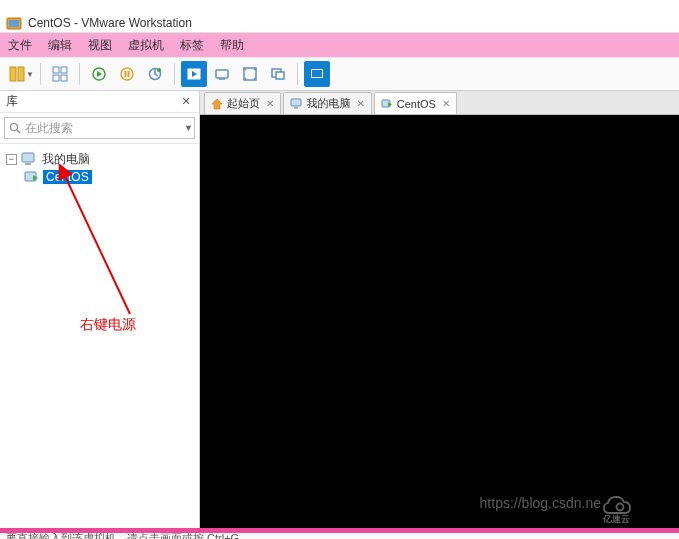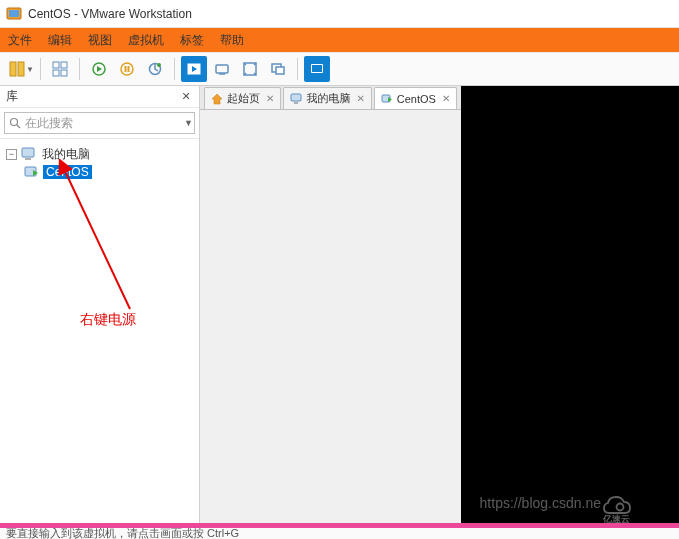--- a/index.html
+++ b/index.html
@@ -1,24 +1,24 @@
 <!DOCTYPE html>
 <html><head>
   <meta charset="utf-8">
   <style>
     * { box-sizing: border-box; margin: 0; padding: 0; font-family: "Microsoft YaHei", "Segoe UI", Tahoma, sans-serif; }
     body { width: 679px; height: 539px; overflow: hidden; background: #fff; position: relative; }
 
     
-    .titlebar { height: 28px; background: #fff; border-bottom: 1px solid #e0e0e0; display: flex; align-items: center; padding: 8px 6px; gap: 6px; }
+    .titlebar { height: 28px; background: #fff; border-bottom: 1px solid #e0e0e0; display: flex; padding: 16px 6px; gap: 6px; }
     .titlebar .app-icon { width: 16px; height: 16px; display: flex; align-items: center; justify-content: center; }
     .titlebar .title { font-size: 12px; color: #333; }
 
     
-    .menubar { height: 24px; display: flex; align-items: center; padding: 0 8px; gap: 16px; font-size: 12px; color: #333; background: #f97316; }
+    .menubar { height: 24px; display: flex; align-items: center; padding: 0 8px; gap: 16px; font-size: 12px; color: #333; background: #f9a8d4; }
     .menubar span { cursor: default; }
 
     
     .toolbar { height: 34px; background: #fafafa; border-top: 1px solid #e8e8e8; border-bottom: 1px solid #d0d0d0; display: flex; align-items: center; padding: 0 4px; gap: 2px; }
     .toolbar .btn { width: 26px; height: 26px; display: flex; align-items: center; justify-content: center; border-radius: 2px; }
     .toolbar .sep { width: 1px; height: 22px; background: #d0d0d0; margin: 0 4px; }
     .toolbar .dropdown-arrow { width: 8px; display: flex; align-items: center; justify-content: center; color: #666; font-size: 8px; margin-left: -4px; }
     .toolbar .btn-group { display: flex; align-items: center; }
 
     
@@ -39,21 +39,21 @@
     .tree-row.indent1 { padding-left: 20px; }
     .tree-toggle { width: 11px; height: 11px; border: 1px solid #999; display: flex; align-items: center; justify-content: center; font-size: 9px; line-height: 1; color: #555; background: #fff; }
     .tree-icon { width: 16px; height: 14px; display: flex; align-items: center; justify-content: center; }
     .tree-label { padding: 0 3px; }
     .tree-label.selected { background: #0078d7; color: #fff; }
 
     .annotation-text { position: absolute; color: #e60000; font-size: 14px; font-weight: 500; }
     .annotation-arrow { position: absolute; pointer-events: none; }
 
     
-    .main { flex: 1; display: flex; flex-direction: row; background: #f0f0f0; }
+    .main { flex: 1; display: flex; flex-direction: column; background: #f0f0f0; }
     .tabbar { height: 24px; display: flex; align-items: flex-end; padding: 2px 4px 0; gap: 2px; background: #e8e8e8; border-bottom: 1px solid #c0c0c0; }
     .tab { height: 22px; display: flex; align-items: center; gap: 4px; padding: 0 6px; font-size: 11px; background: #f4f4f4; border: 1px solid #c0c0c0; border-bottom: none; border-radius: 2px 2px 0 0; color: #333; }
     .tab.active { background: #fff; }
     .tab .close { font-size: 10px; color: #888; margin-left: 2px; }
     .vm-view { flex: 1; background: #000; position: relative; }
 
     
     .statusbar { height: 16px; font-size: 11px; color: #555; display: flex; align-items: center; padding: 0 6px; border-top: 5px solid #ec4899; background: #fafafa; }
 
     

